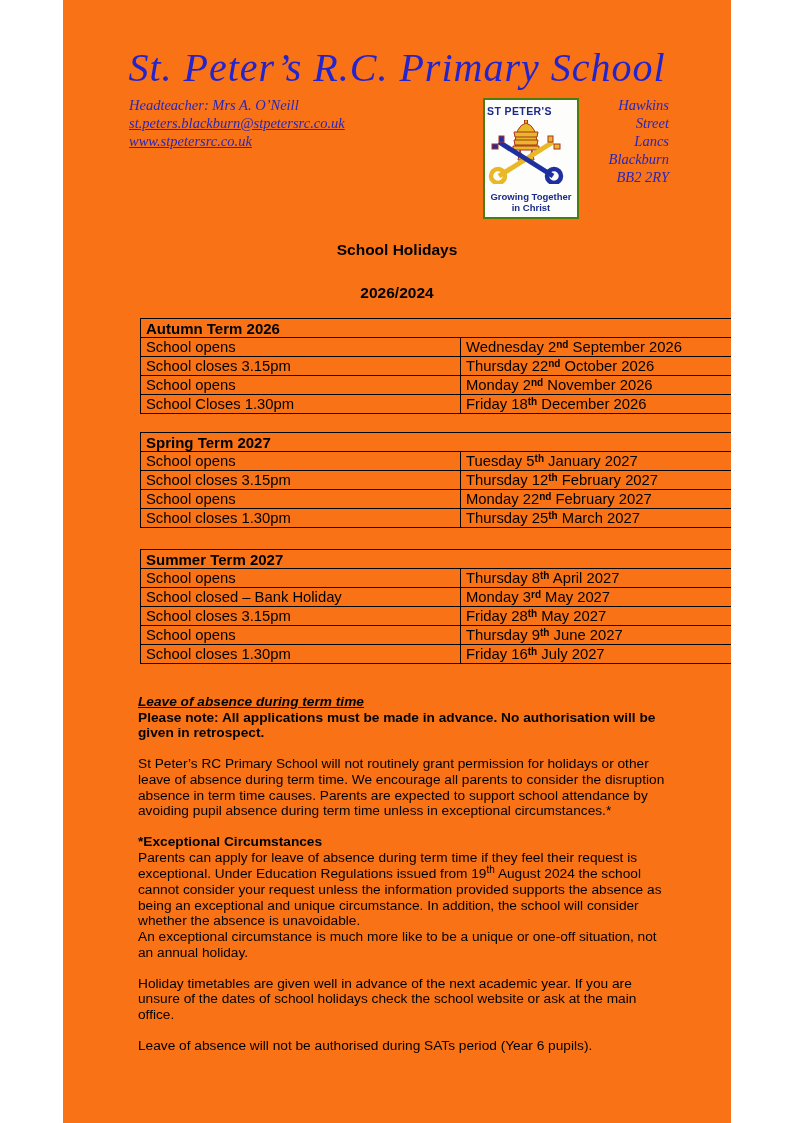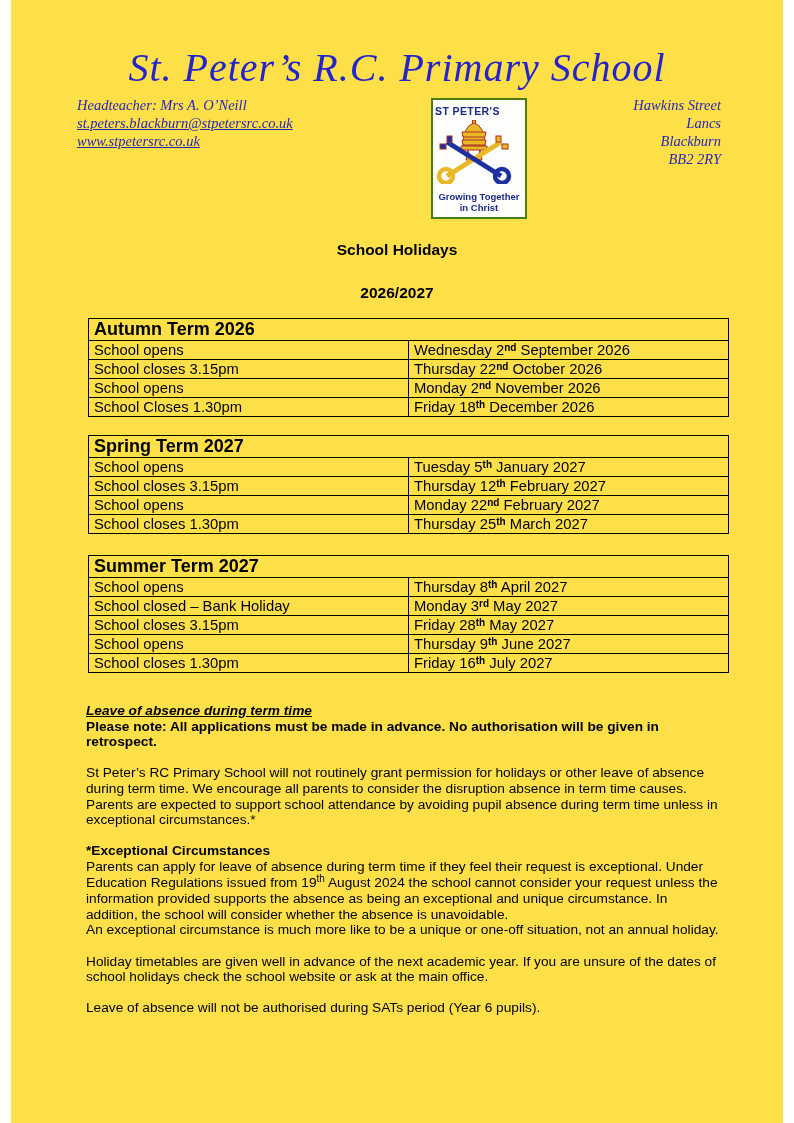--- a/index.html
+++ b/index.html
@@ -1,18 +1,18 @@
 <!DOCTYPE html>
 <html><head>
 <meta charset="utf-8">
 <style>
   * { margin:0; padding:0; box-sizing:border-box; }
   html,body { background:#ffffff; }
   .page {
-    width:772px; height:1123px; margin:0 auto; background:#fde047;
+    width:668px; height:1123px; margin:0 auto; background:#f97316;
     font-family:"Liberation Sans", sans-serif; color:#000; overflow:hidden; position:relative;
   }
   
   .school-title {
     margin-top:44px; text-align:center;
     font-family:"Liberation Serif", serif; font-style:italic;
     font-size:40px; font-weight:500; color:#2424cd; letter-spacing:1px;
     line-height:48px;
   }
   .header-row { display:flex; margin:4px 62px 0 66px; align-items:flex-start; }
@@ -33,21 +33,21 @@
   
   .doc-title { text-align:center; font-weight:bold; font-size:15.5px; margin-top:22px; }
   .doc-year  { text-align:center; font-weight:bold; font-size:15.5px; margin-top:25px; }
   
   .tables-wrap { margin-left:77px; }
   table.term-table { border-collapse:collapse; width:641px; table-layout:fixed; }
   table.term-table th, table.term-table td {
     border:1.5px solid #000; height:19px; padding:0 2px 0 5px;
     font-size:14.8px; text-align:left; vertical-align:middle; white-space:nowrap; overflow:hidden;
   }
-  table.term-table th { font-size:18px; font-weight:bold; }
+  table.term-table th { font-size:15px; font-weight:bold; }
   .t-autumn { margin-top:16px; }
   .t-spring { margin-top:18px; }
   .t-summer { margin-top:21px; }
   .col-label { width:321px; }
   .t-summer .col-label { width:330px; }
   sup.ord { font-weight:bold; font-size:10px; vertical-align:baseline; position:relative; top:-4.5px; }
   
   .notes { margin:30px 62px 0 75px; font-size:13.7px; line-height:15.6px; }
   .leave-heading { font-weight:bold; font-style:italic; text-decoration:underline; }
   .please-note { font-weight:bold; }
@@ -107,21 +107,21 @@
 
     <div class="address-block">
       <div>Hawkins Street</div>
       <div>Lancs</div>
       <div>Blackburn</div>
       <div>BB2 2RY</div>
     </div>
   </div>
 
   <div class="doc-title">School Holidays</div>
-  <div class="doc-year">2026/2027</div>
+  <div class="doc-year">2026/2024</div>
 
   <div class="tables-wrap">
 
     <table class="term-table t-autumn">
       <tbody>
           <tr>
             <th colspan="2">Autumn Term 2026</th>
           </tr>
       <tr>
         <td class="col-label">School opens</td>

